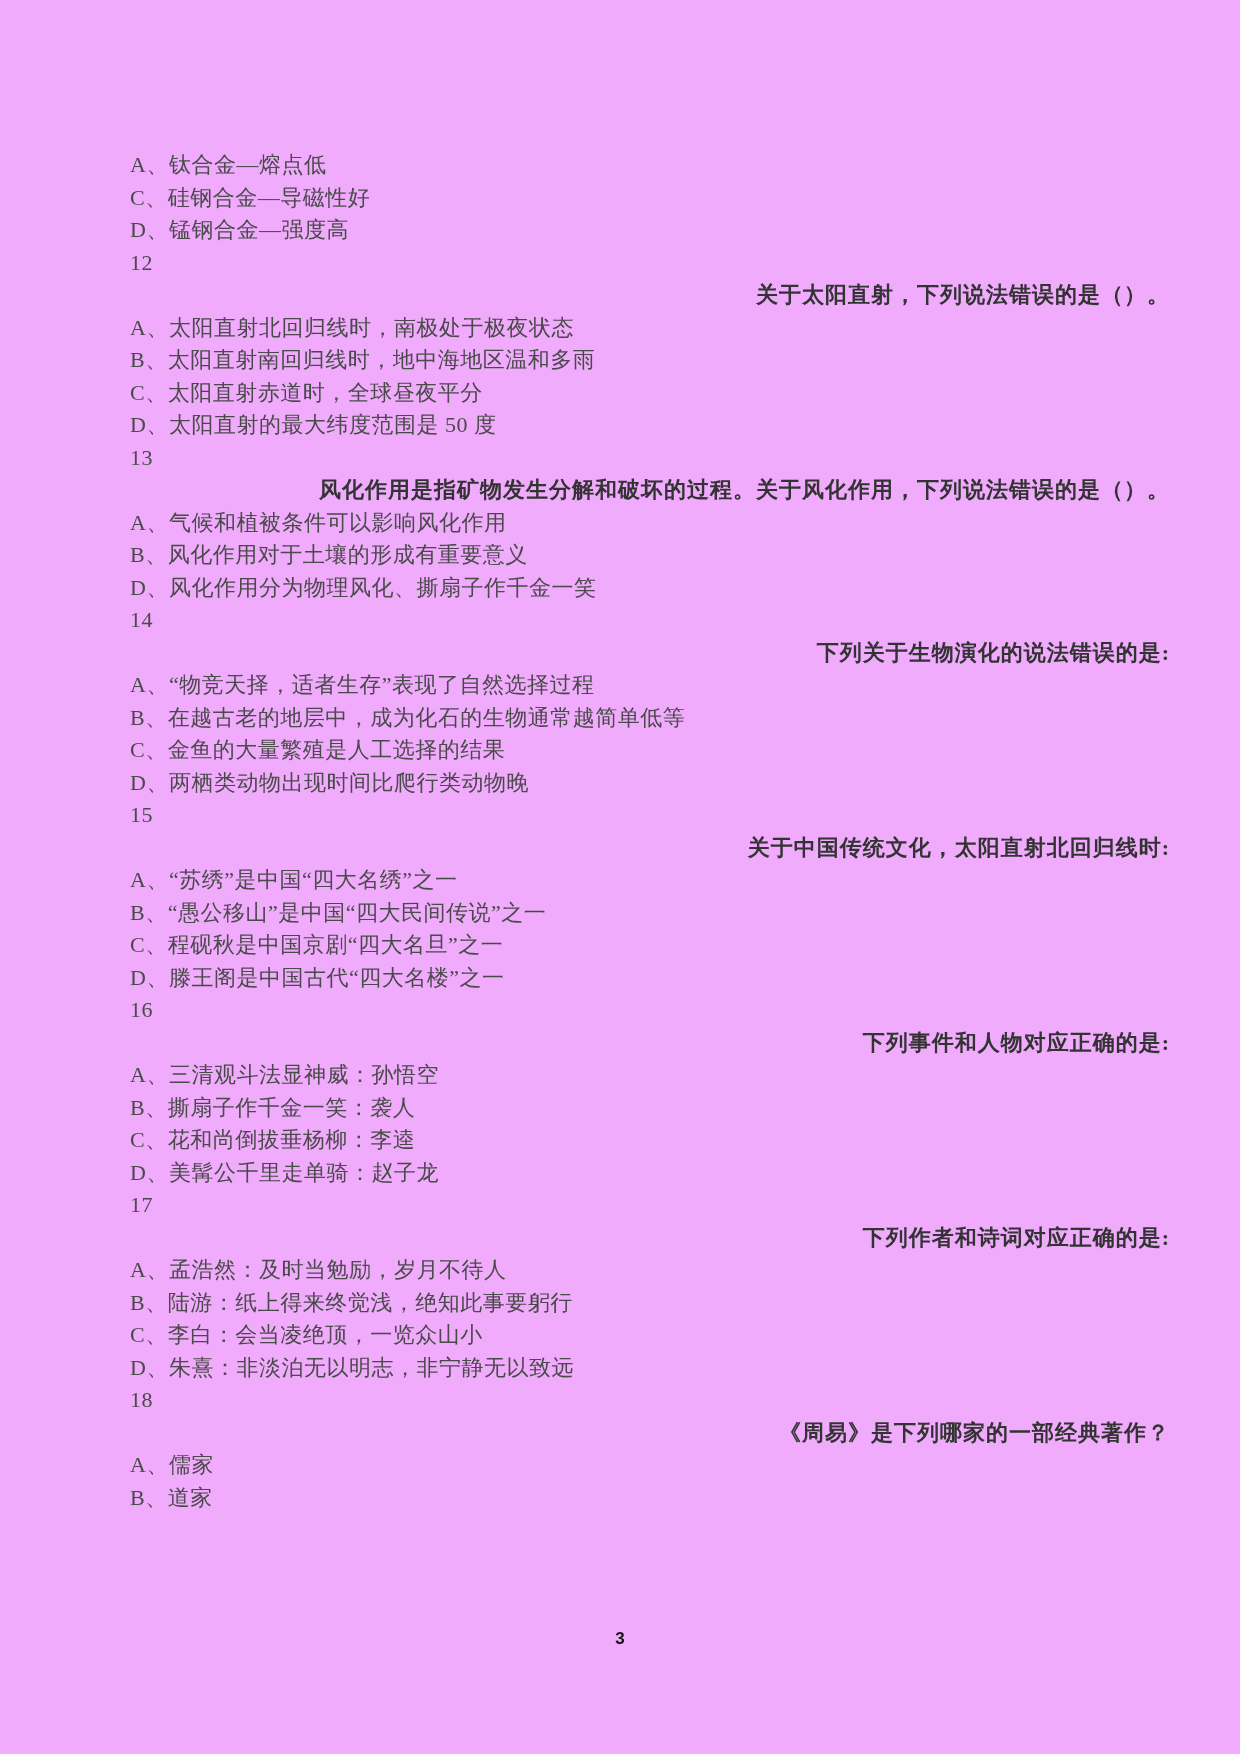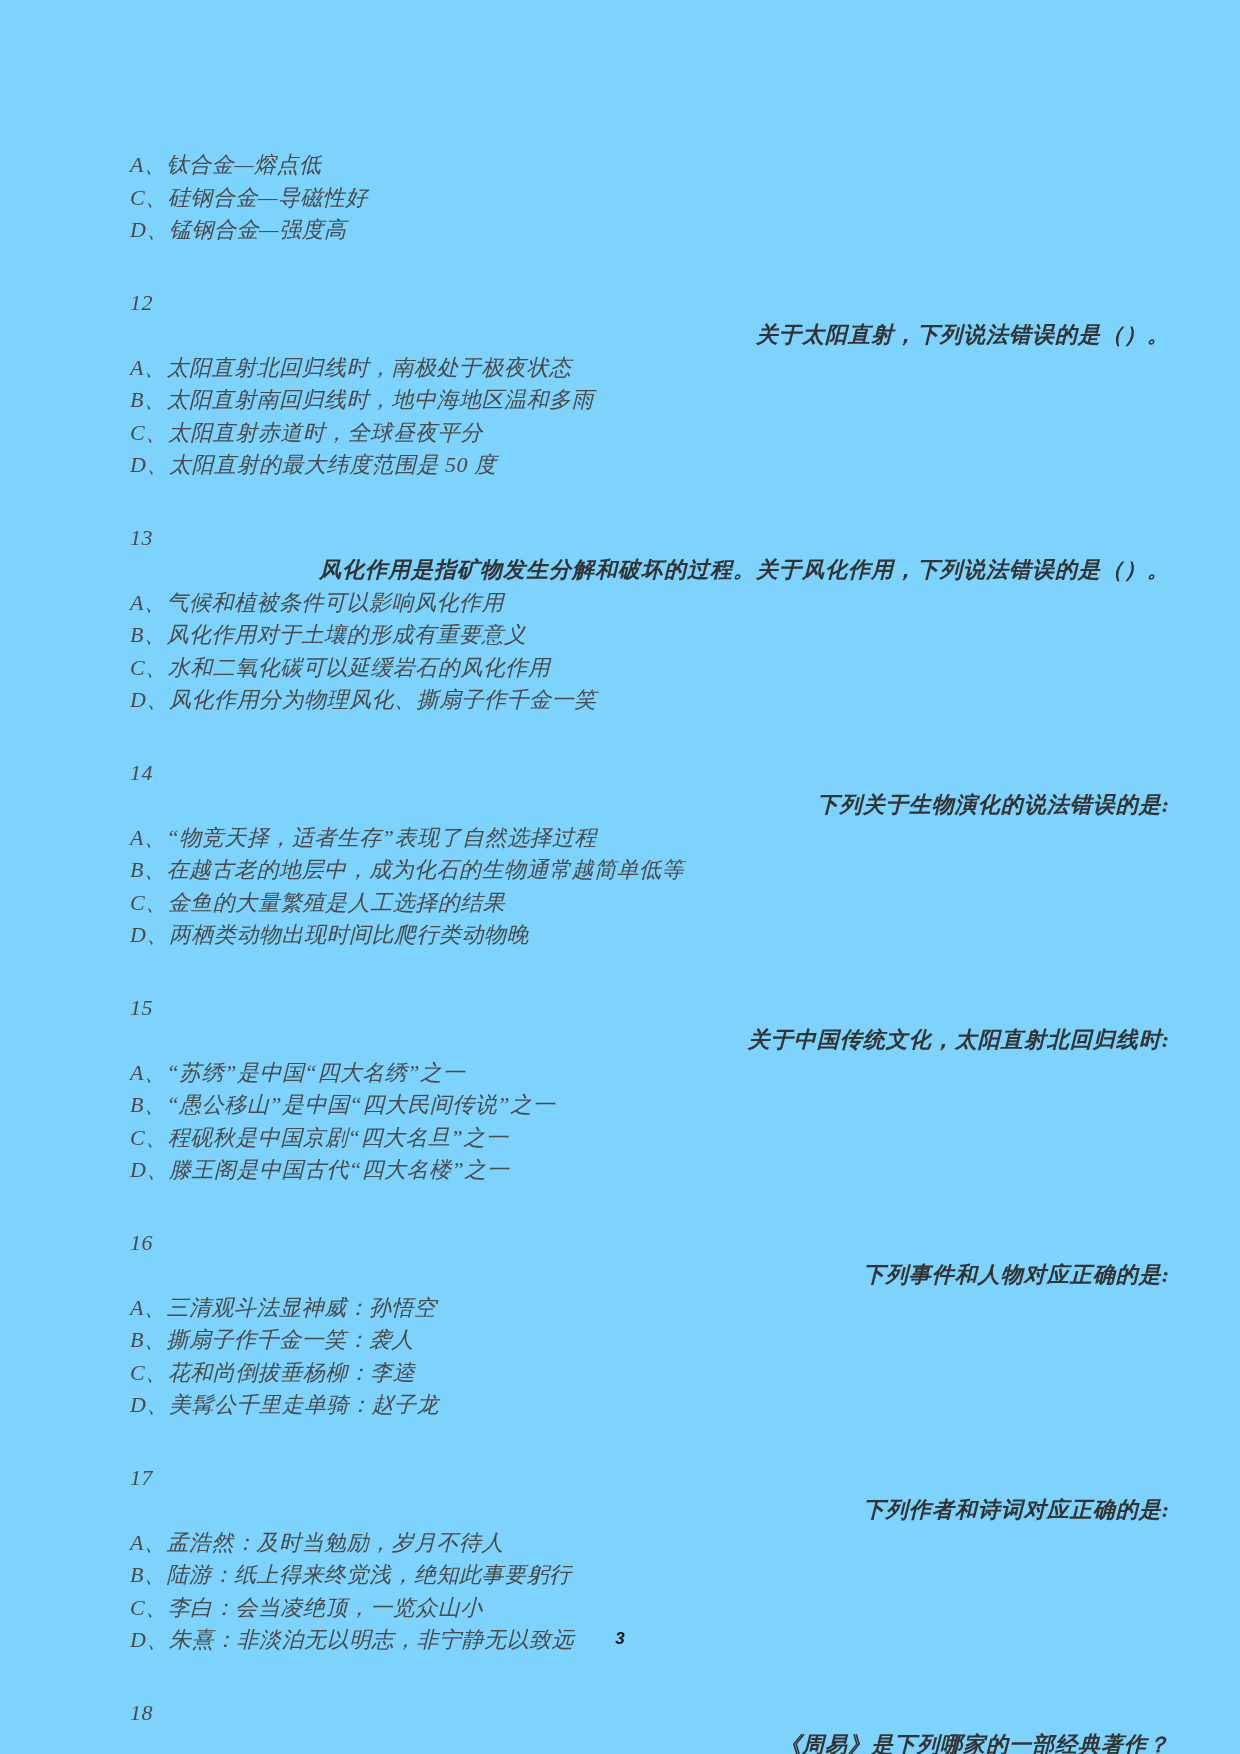--- a/index.html
+++ b/index.html
@@ -4,42 +4,40 @@
 <style>
   html, body {
     margin: 0;
     padding: 0;
     background: #ffffff;
   }
   .page {
     position: relative;
     width: 1240px;
     height: 1754px;
-    background: #7dd3fc;
+    background: #f0abfc;
     overflow: hidden;
     font-family: "Liberation Serif", "DejaVu Serif", serif;
     color: #4a4a4a;
-    font-style: italic;
   }
   .content {
     position: absolute;
     left: 130px;
     top: 149px;
     width: 1040px;
   }
   .line {
     min-height: 32.5px;
     line-height: 32.5px;
     font-size: 22px;
     white-space: pre-wrap;
     letter-spacing: 0.5px;
   }
   .qnum {
     color: #4a4a4a;
-    margin-top: 40px;
   }
   .stem {
     font-weight: 700;
     color: #333333;
     letter-spacing: 1px;
     text-align: right;
   }
   .option {
     color: #4a4a4a;
   }
@@ -82,21 +80,20 @@
             <div class="line option">D、太阳直射的最大纬度范围是 50 度</div>
           </div>
       </div>
         <div class="question">
         <div class="line qnum">13</div>
         <div class="line stem">风化作用是指矿物发生分解和破坏的过程。关于风化作用，下列说法错误的是（）。</div>
         <div>
 
         <div class="line option">A、气候和植被条件可以影响风化作用</div>
             <div class="line option">B、风化作用对于土壤的形成有重要意义</div>
-            <div class="line option">C、水和二氧化碳可以延缓岩石的风化作用</div>
             <div class="line option">D、风化作用分为物理风化、撕扇子作千金一笑</div>
           </div>
       </div>
         <div class="question">
         <div class="line qnum">14</div>
         <div class="line stem">下列关于生物演化的说法错误的是:</div>
         <div>
 
         <div class="line option">A、“物竞天择，适者生存”表现了自然选择过程</div>
             <div class="line option">B、在越古老的地层中，成为化石的生物通常越简单低等</div>

